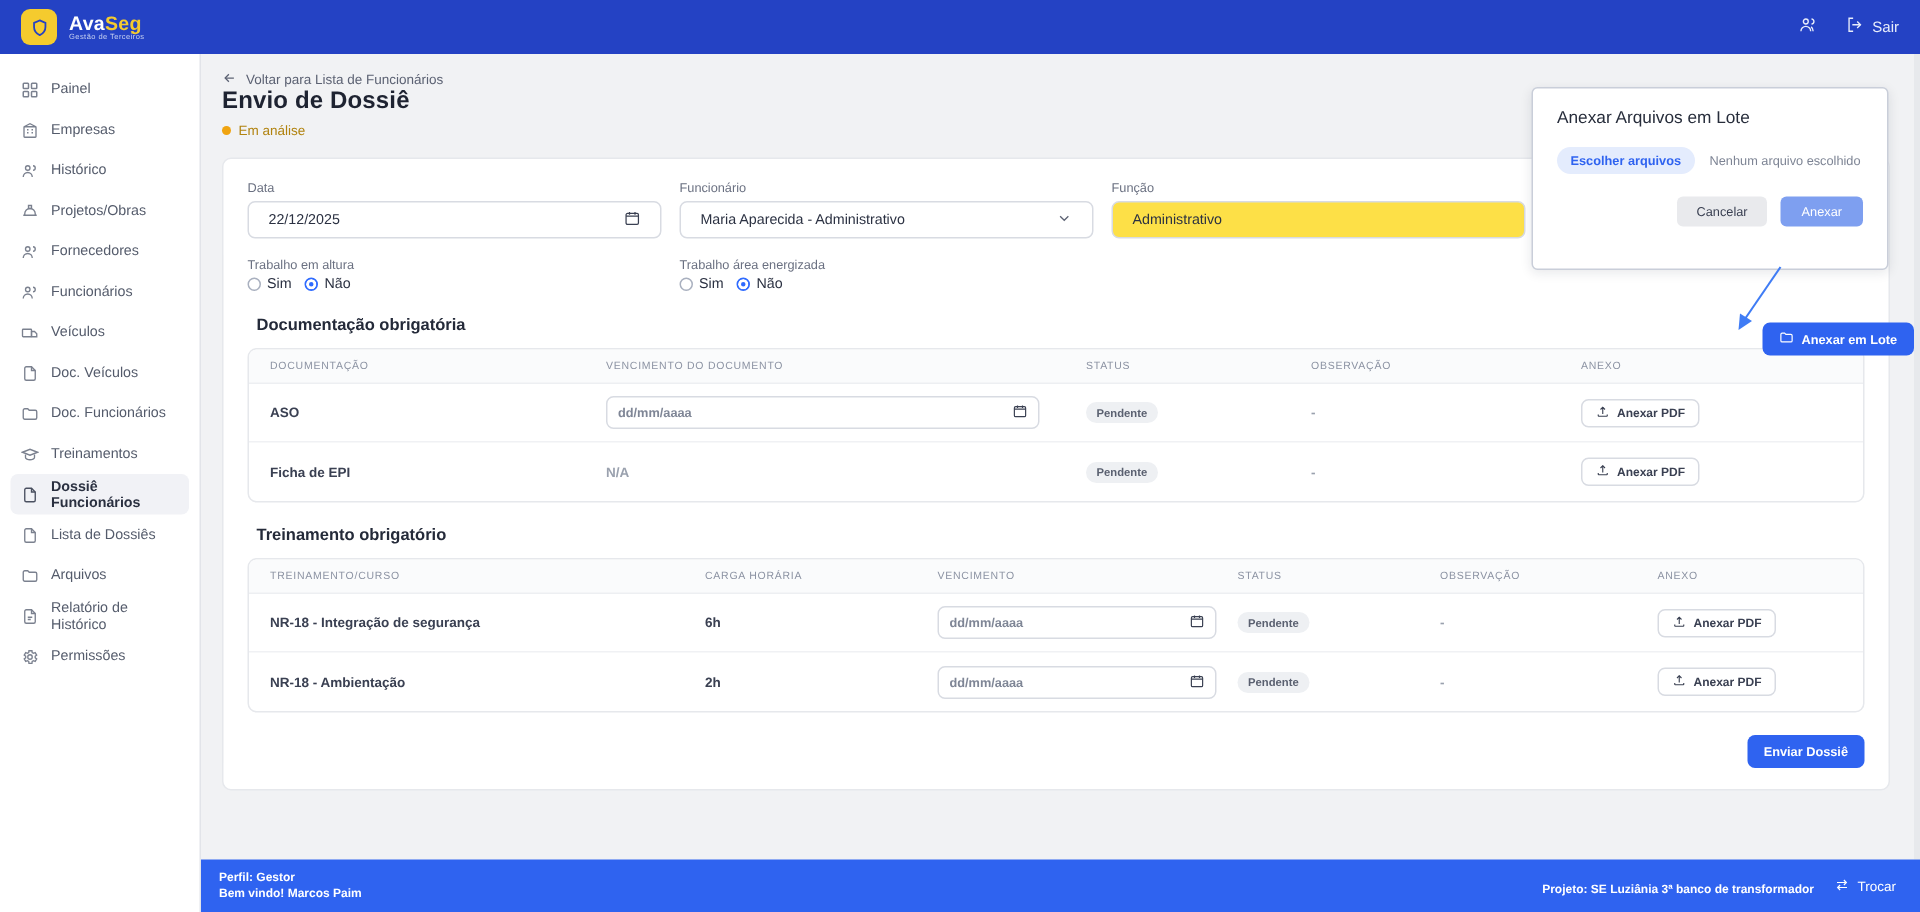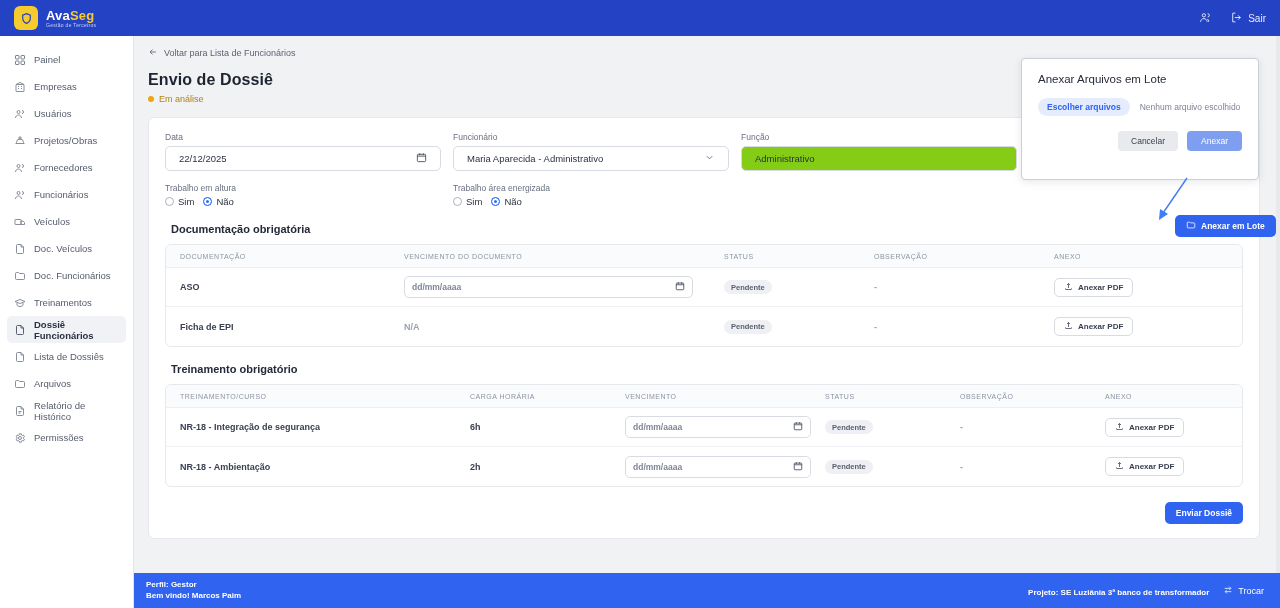--- a/index.html
+++ b/index.html
@@ -47,40 +47,40 @@
   .nav-ico { width: 12px; height: 12px; flex: 0 0 12px; display:block; }
 
   
   .main {
     position: absolute; left: 134px; top: 36px;
     width: 1146px; height: 537px; background: #f1f2f4;
     padding: 11px 20px 0 14px; overflow: hidden;
   }
   .back-link {
     display: flex; align-items: center; gap: 6px;
-    color: #5c6273; font-size: 9px; margin-bottom: 12px;
+    color: #5c6273; font-size: 9px; 
   }
   .page-title { font-size: 16px; font-weight: bold; color: #1e2331; letter-spacing: .1px; }
   .status-line { display: flex; align-items: center; gap: 5px; margin-top: 5px; }
   .dot-amber { width: 6px; height: 6px; border-radius: 50%; background: #f0a410; }
   .status-text { font-size: 9px; color: #b1830f; }
 
   
   .card {
     background: #ffffff; border: 1px solid #e6e8ec; border-radius: 6px;
     margin-top: 13px; padding: 14px 16px 14px 16px;
   }
   .form-grid { display: grid; grid-template-columns: 276px 276px 276px; gap: 0 12px; }
   .field-label { font-size: 8.5px; color: #6a7081; margin-bottom: 4px; display: block; }
   .input-box {
     height: 25px; border: 1px solid #d8dbe2; border-radius: 5px; background: #ffffff;
     display: flex; align-items: center; padding: 0 13px; font-size: 9.5px; color: #2b3142;
     justify-content: space-between;
   }
-  .input-box.readonly { background: #84cc16; }
+  .input-box.readonly { background: #fde047; }
   .radio-row { display: flex; align-items: center; gap: 9px; margin-top: 3px; }
   .radio-group-label { font-size: 8.5px; color: #6a7081; margin-top: 12px; display: block; }
   .radio { display: flex; align-items: center; gap: 4px; font-size: 9.5px; color: #2b3142; }
   .rb { width: 9px; height: 9px; border-radius: 50%; border: 1.2px solid #a9b0bf; background:#fff; }
   .rb.on { border: 1.2px solid #2f6bff; background: #2f6bff; box-shadow: inset 0 0 0 2px #ffffff; }
 
   
   .section-title { font-size: 11px; font-weight: bold; color: #242a39; margin: 16px 0 9px 6px; }
   .table { background: #ffffff; border: 1px solid #e6e8ec; border-radius: 6px; overflow: hidden; }
   .thead {
@@ -217,21 +217,21 @@
         </svg></span>
       <span>Empresas</span>
     </div>
     <div class="nav-item">
       <span class="nav-ico">
         <svg width="12" height="12" viewBox="0 0 24 24" fill="none" stroke="#7b818f" stroke-width="1.8">
           <circle cx="9" cy="8" r="3"></circle>
             <path d="M3 20c0-3.3 2.7-6 6-6s6 2.7 6 6"></path>
             <path d="M16 11a3 3 0 000-6"></path>
         </svg></span>
-      <span>Usuários</span>
+      <span>Histórico</span>
     </div>
     <div class="nav-item">
       <span class="nav-ico">
         <svg width="12" height="12" viewBox="0 0 24 24" fill="none" stroke="#7b818f" stroke-width="1.8">
           <path d="M3 17h18"></path>
             <path d="M5 17v-2a7 7 0 0114 0v2"></path>
             <path d="M10 4h4v4h-4z"></path>
         </svg></span>
       <span>Projetos/Obras</span>
     </div>

